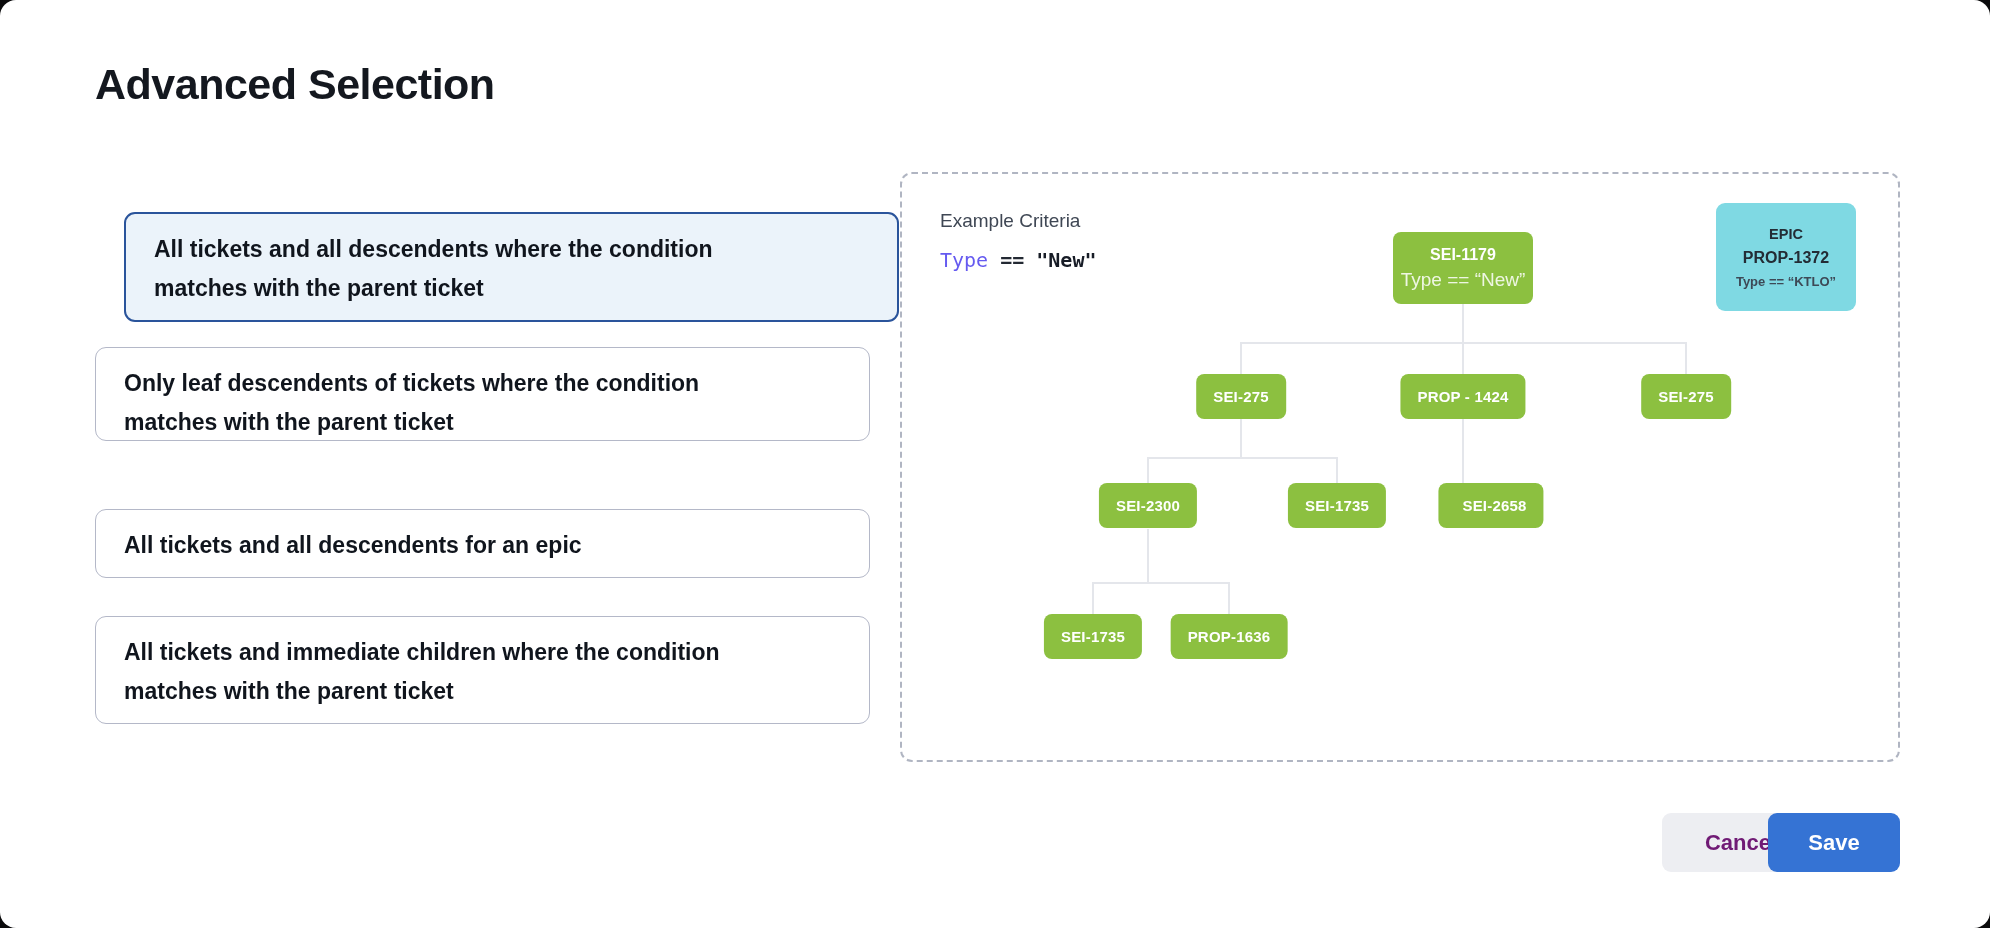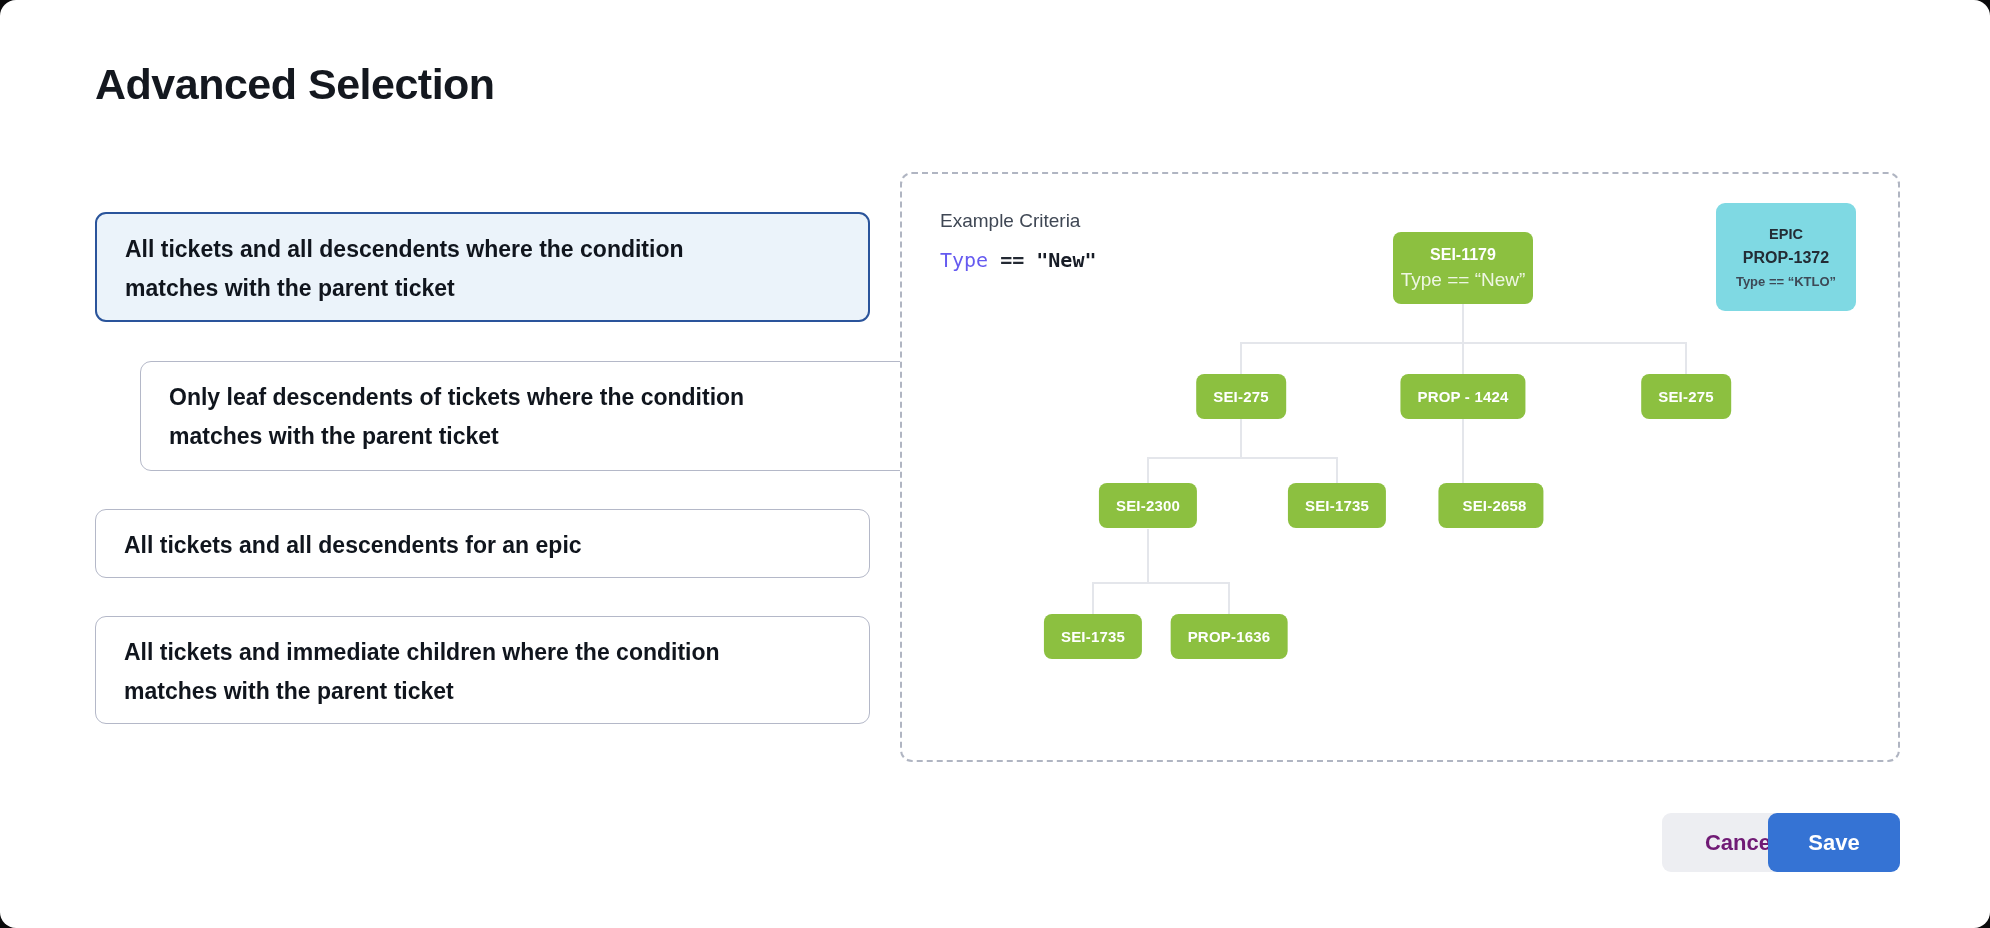--- a/index.html
+++ b/index.html
@@ -15,27 +15,28 @@
   }
   
   .option-card {
     position:absolute; left:95px; width:775px;
     border:1.5px solid #b4b8c8; border-radius:11px; background:#ffffff;
     cursor:pointer;
   }
   .option-card.selected {
     border:2px solid var(--selected_border, #2a549b);
     background:var(--selected_bg, #ebf3fa);
+    margin-left:29px;
   }
   .option-card .option-label {
     display:block; padding:16px 28px 0 28px; max-width:672px;
     font-size:23px; font-weight:600; color:#10151d; line-height:39px;
   }
   .card-1 { top:212px; height:110px; }
-  .card-2 { top:361px; height:110px;margin-left:45px; }
+  .card-2 { top:347px; height:94px; }
   .card-3 { top:509px; height:69px; }
   .card-4 { top:616px; height:108px; }
 
   
   .preview-panel {
     position:absolute; left:900px; top:172px; width:1000px; height:590px;
     border:2px dashed #b0b5c2; border-radius:12px; background:#ffffff;
   }
   .criteria-label {
     position:absolute; left:38px; top:36px;

